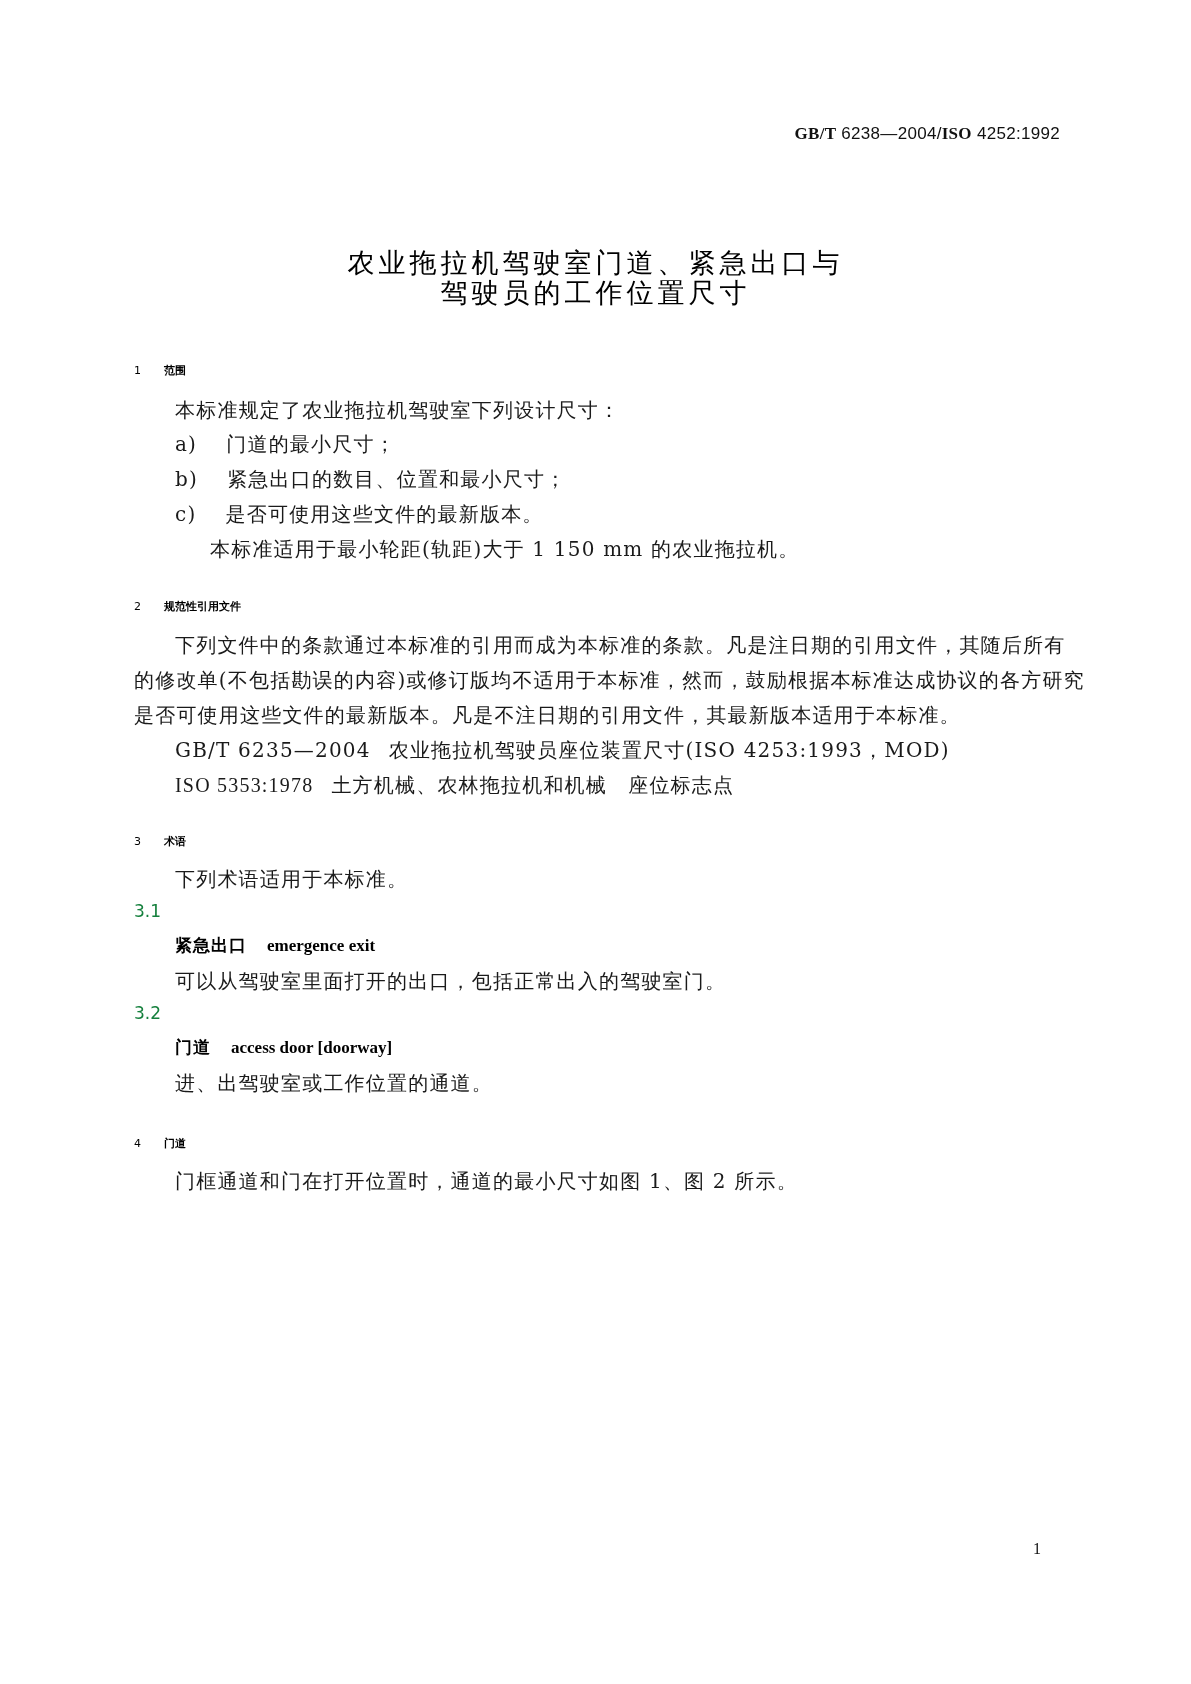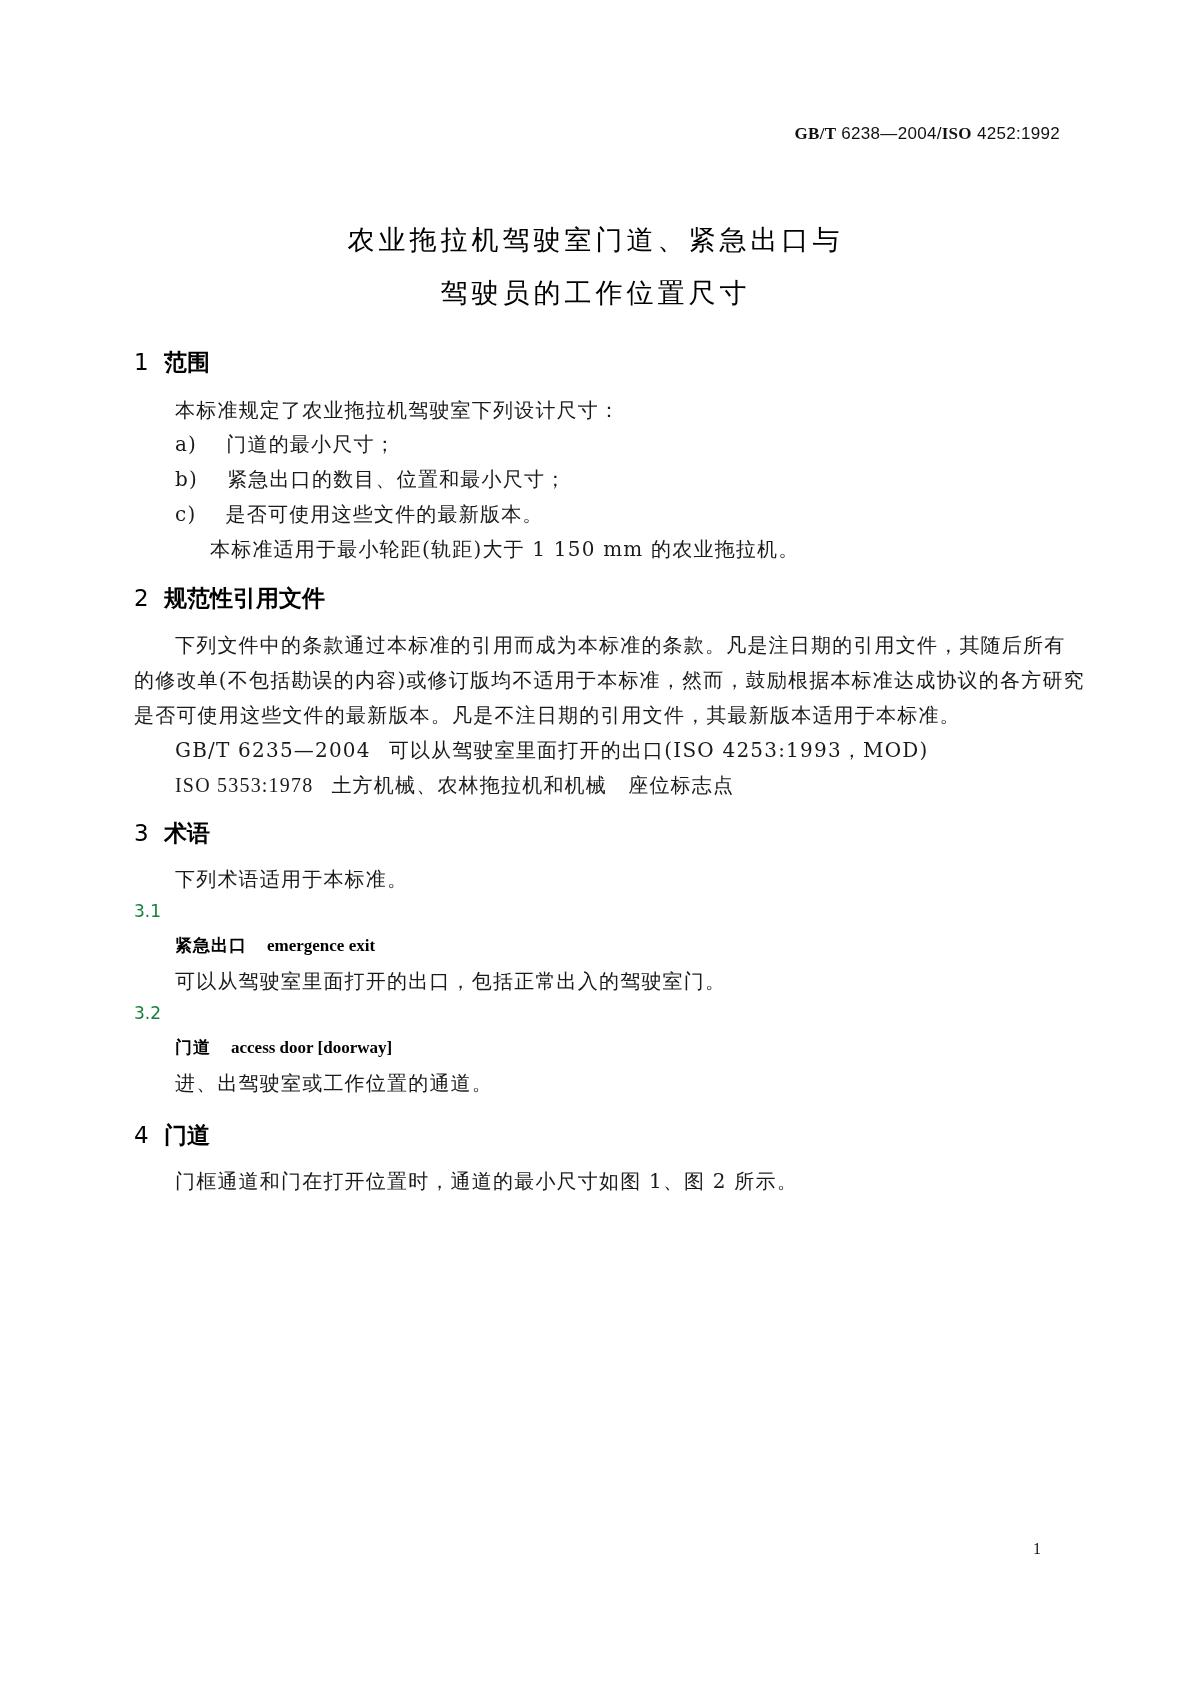--- a/index.html
+++ b/index.html
@@ -30,28 +30,29 @@
     }
     .title {
       left: 0;
       width: 1191px;
       text-align: center;
       font-family: "DejaVu Sans", "Liberation Sans", sans-serif;
       font-size: 27px;
       letter-spacing: 4px;
       color: #000;
     }
-    .title.l1 { top: 222px; }
+    .title.l1 { top: 245px; }
     .title.l2 { top: 275px; }
     .section-heading {
       left: 134px;
       font-family: "DejaVu Sans", "Liberation Sans", sans-serif;
-      font-size: 23px;
+      font-size: 11px;
       font-weight: bold;
       color: #000;
+      margin-top: 16px;
     }
     .section-heading .num {
       display: inline-block;
       width: 30px;
       font-weight: normal;
     }
     .para {
       font-size: 20px;
       letter-spacing: 1.2px;
       color: #1a1a1a;
@@ -126,21 +127,21 @@
 </div>
 <div class="abs para indent" style="top:536px;margin-left:35px;">本标准适用于最小轮距(轨距)大于 1 150 mm 的农业拖拉机。</div>
 
 <div class="abs section-heading" style="top:583px;">
   <span class="num">2</span><span>规范性引用文件</span>
 </div>
 <div class="abs para indent" style="top:632px; width:885px; text-align:justify; text-align-last:justify;">下列文件中的条款通过本标准的引用而成为本标准的条款。凡是注日期的引用文件，其随后所有</div>
 <div class="abs para flush justify-line" style="top:667px;">的修改单(不包括勘误的内容)或修订版均不适用于本标准，然而，鼓励根据本标准达成协议的各方研究</div>
 <div class="abs para flush" style="top:702px;">是否可使用这些文件的最新版本。凡是不注日期的引用文件，其最新版本适用于本标准。</div>
 <div class="abs para indent" style="top:737px;">
-  <span class="ref-code">GB/T 6235—2004</span><span class="gap"></span><span>可以从驾驶室里面打开的出口(ISO 4253:1993，MOD)</span>
+  <span class="ref-code">GB/T 6235—2004</span><span class="gap"></span><span>农业拖拉机驾驶员座位装置尺寸(ISO 4253:1993，MOD)</span>
 </div>
 <div class="abs para indent" style="top:772px;font-family:Liberation Serif, serif;">
   <span class="ref-code">ISO 5353:1978</span><span class="gap"></span><span>土方机械、农林拖拉机和机械　座位标志点</span>
 </div>
 
 <div class="abs section-heading" style="top:818px;">
   <span class="num">3</span><span>术语</span>
 </div>
 <div class="abs para indent" style="top:866px;">下列术语适用于本标准。</div>
 

